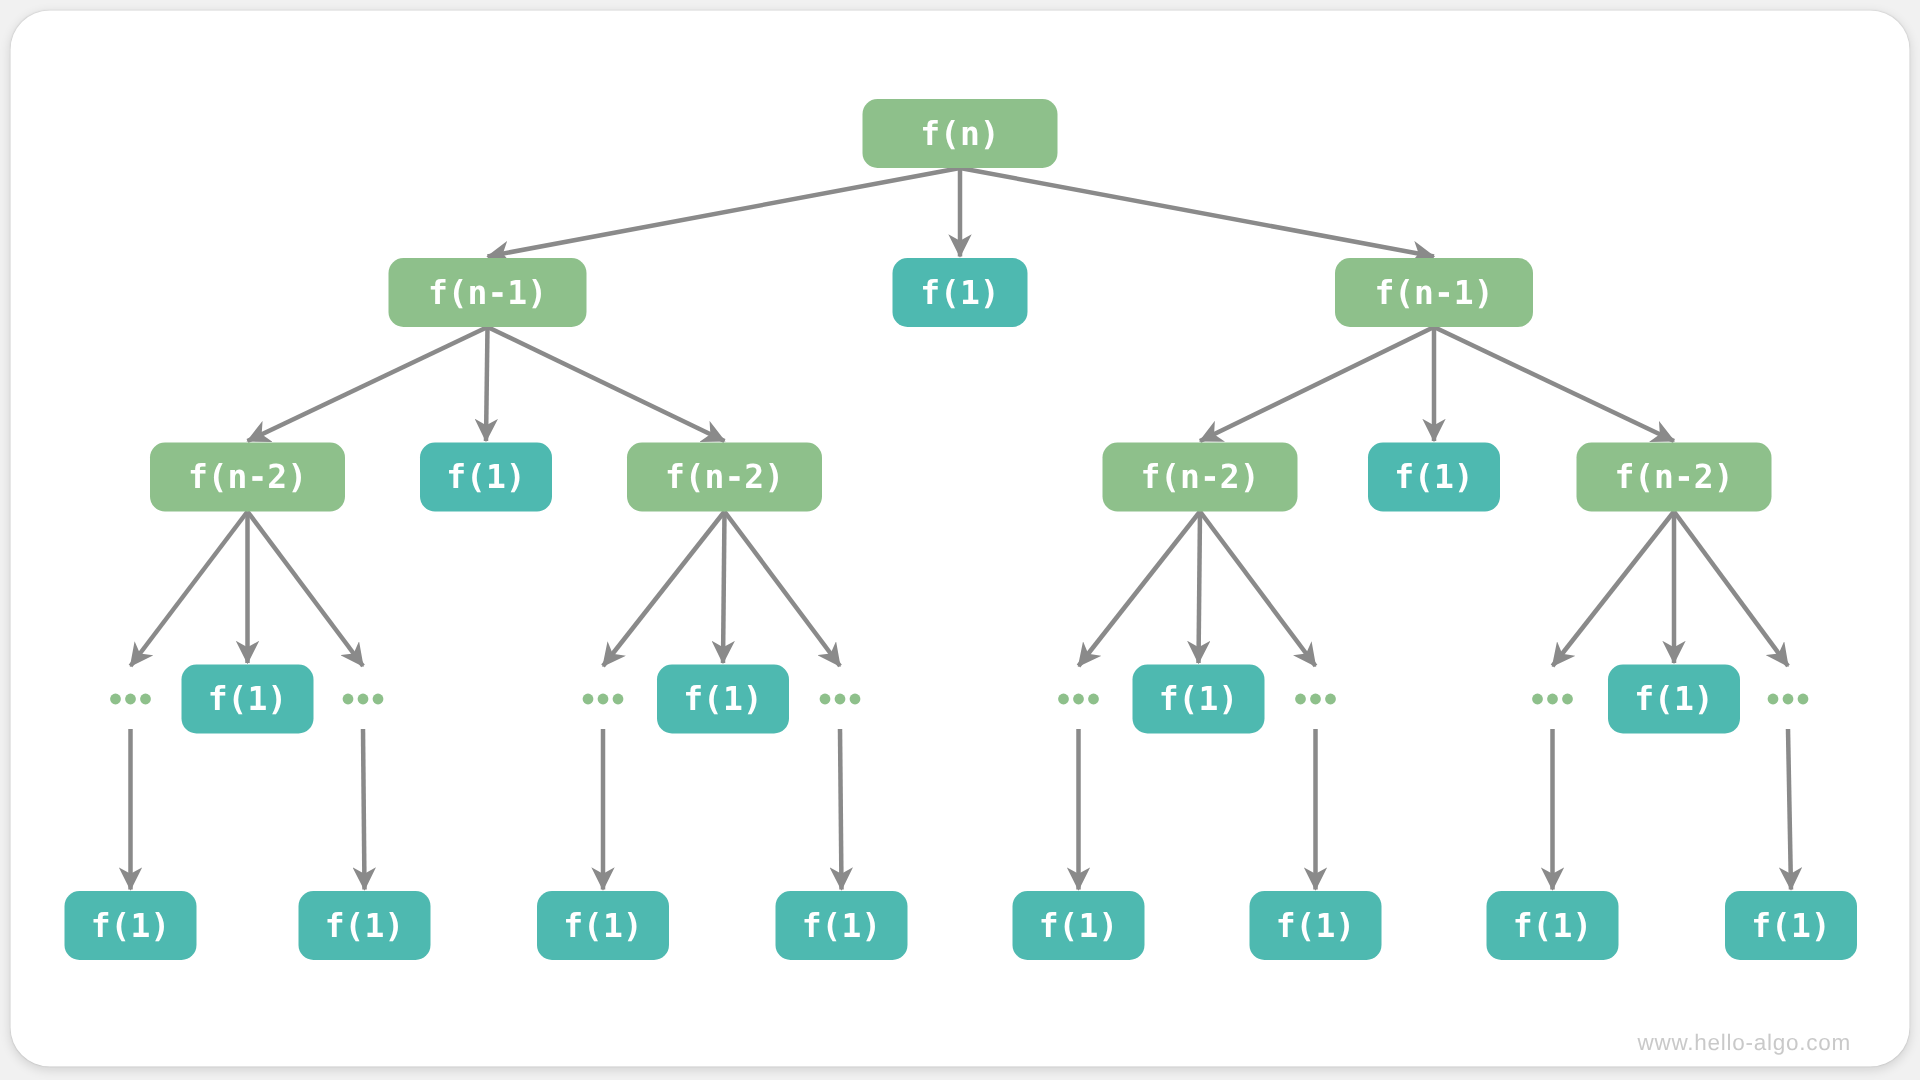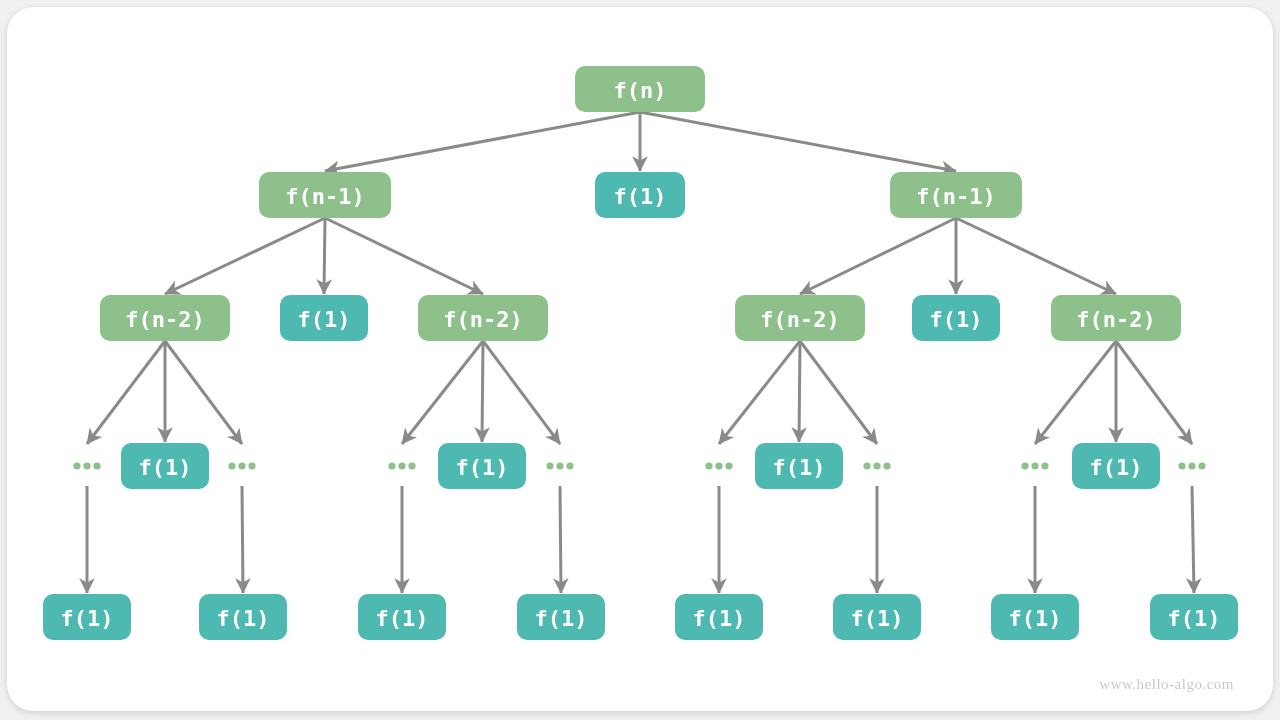--- a/index.html
+++ b/index.html
@@ -16,23 +16,23 @@
     border-radius: 26px;
     box-shadow: 0 2px 7px rgba(0,0,0,0.13), 0 0 1px rgba(0,0,0,0.10);
   }
   .tree { position: absolute; left: 0; top: 0; width: 1280px; height: 720px; }
   .node-label {
     font-family: "DejaVu Sans Mono", monospace;
     font-size: 22px;
     font-weight: 600;
   }
   .watermark {
-    position: absolute; right: 46px; bottom: 27px;
+    position: absolute; right: 46px; bottom: 16px;
     color: #c9c9c9; font-size: 15px; letter-spacing: 0.5px;
-    font-family: Liberation Serif, serif;
+    font-family: Liberation Sans, sans-serif;
   }
 </style>
 </head>
 <body>
 
 <div class="stage" style="background: rgb(241, 241, 241);">
   <div class="card" style="background: rgb(255, 255, 255);"></div>
   <svg id="tree-svg" class="tree" viewBox="0 0 1280 720">
     <defs>
       <marker id="arrowhead" viewBox="0 0 10 10" refX="9.5" refY="5" markerWidth="5.2" markerHeight="5.2" orient="auto">

